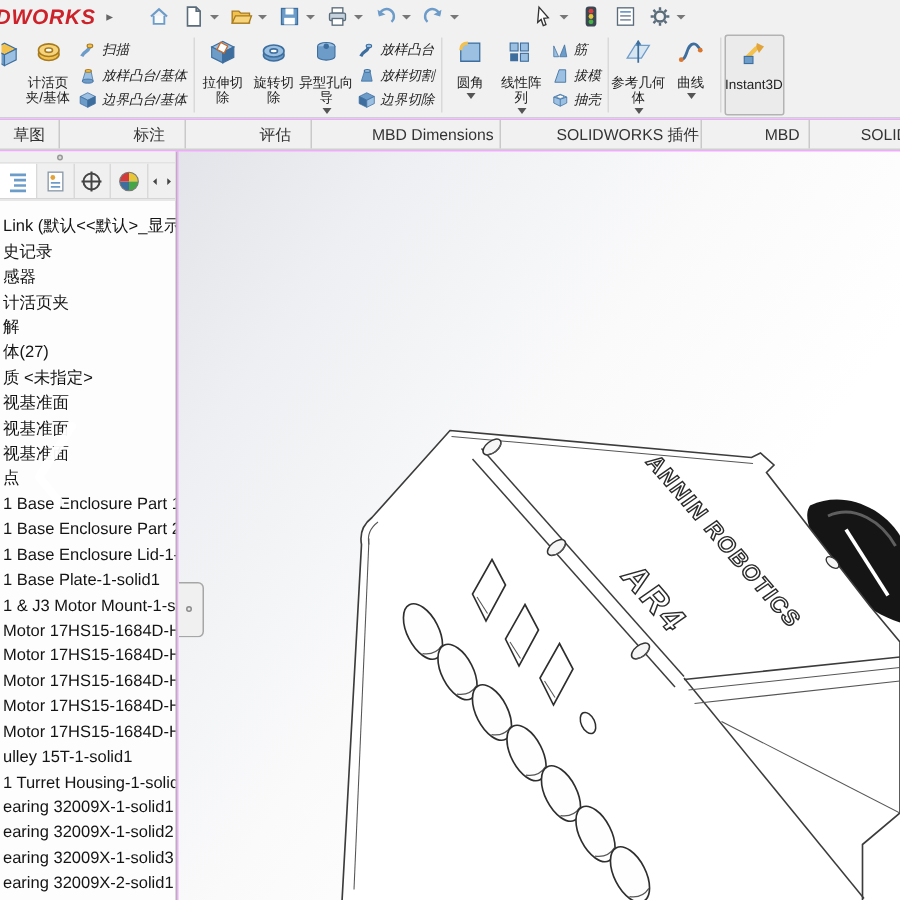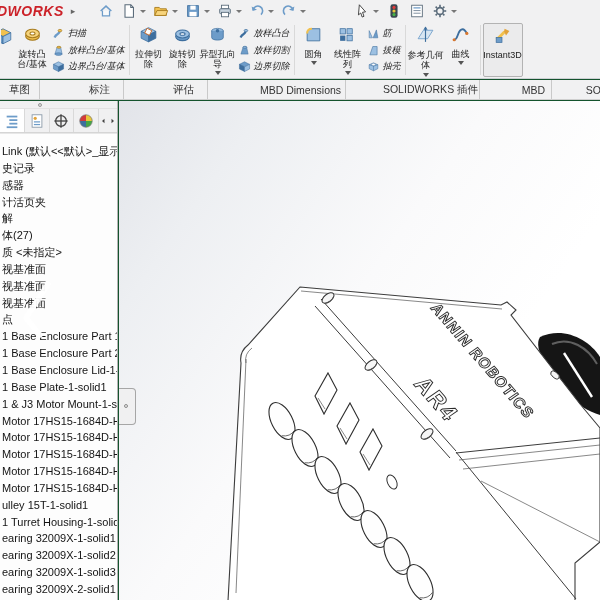--- a/index.html
+++ b/index.html
@@ -1,17 +1,17 @@
 <!DOCTYPE html>
 <html><head>
 <meta charset="utf-8">
 <style>
   html,body{margin:0;padding:0;background:#888;}
   *{box-sizing:border-box;font-family:"Liberation Sans","DejaVu Sans",sans-serif;}
-  #app{position:relative;width:600px;height:600px;background:#14532d;overflow:hidden;}
+  #app{position:relative;width:600px;height:600px;background:#f0abfc;overflow:hidden;}
 
   
   #menubar{position:absolute;top:0;left:0;width:600px;height:22px;background:#f1f1f2;display:flex;align-items:center;}
   #logo{font-weight:bold;font-style:italic;font-size:14px;color:#cc2229;letter-spacing:.5px;margin-left:-3px;white-space:nowrap;}
   #logo-flyout{font-size:9px;color:#666;margin-left:7px;}
   #quickbar{display:flex;align-items:center;margin-left:16px;}
   .qbtn{display:inline-flex;align-items:center;height:20px;margin-left:7px;cursor:default;}
   .qcaret{width:0;height:0;border-left:3px solid transparent;border-right:3px solid transparent;border-top:3.5px solid #777;margin-left:3px;}
 
   
@@ -162,21 +162,21 @@
             <path d="M2,6 L9,2.5 L16,6 L9,9.5 Z" fill="#f2c14e" stroke="#3d6e9e" stroke-width=".7"></path>
             <path d="M2,6 L9,9.5 L9,16 L2,12.5 Z" fill="#6d9cc9" stroke="#3d6e9e" stroke-width=".7"></path>
             <path d="M16,6 L9,9.5 L9,16 L16,12.5 Z" fill="#9cc0e2" stroke="#3d6e9e" stroke-width=".7"></path>
           </svg></div>
         <div class="rbig" style="width: 36px;">
           <span class="ricon"><svg width="19" height="19" viewBox="0 0 18 18">
               <ellipse cx="9" cy="10.5" rx="6.5" ry="4" fill="#f2c14e" stroke="#a77b1e"></ellipse>
               <ellipse cx="9" cy="8" rx="6.5" ry="4" fill="#f7d47c" stroke="#a77b1e"></ellipse>
               <ellipse cx="9" cy="8" rx="2.4" ry="1.4" fill="#fff" stroke="#a77b1e"></ellipse>
             </svg></span>
-          <span class="rlabel">旋转凸台/基体</span>
+          <span class="rlabel">计活页夹/基体</span>
         </div>
         <div class="rstack">
           <div class="rrow">
             <svg width="13" height="13" viewBox="0 0 18 18">
               <path d="M3.5,14.5 C6,9 9,11 10.5,6.5" stroke="#6d9cc9" stroke-width="3.2" fill="none"></path>
               <ellipse cx="11" cy="5" rx="2.6" ry="1.7" fill="#f2c14e" stroke="#a77b1e"></ellipse>
             </svg>
             <span class="rlabel">扫描</span>
           </div>
           <div class="rrow">
@@ -289,21 +289,21 @@
               <path d="M3,6.5 L9,4 L15,6.5 L15,12 L9,15 L3,12 Z" fill="#9cc0e2" stroke="#3d6e9e" stroke-width=".7"></path>
               <path d="M3,6.5 L9,8.5 L15,6.5 M9,8.5 V15" stroke="#3d6e9e" stroke-width=".7" fill="none"></path>
               <path d="M6,5.5 L9,4.6 L12,5.5 L12,7 L9,7.8 L6,7 Z" fill="#fff" stroke="#3d6e9e" stroke-width=".6"></path>
             </svg>
             <span class="rlabel">抽壳</span>
           </div>
         </div>
       </div>
       <div class="rsep"></div>
       <div class="rgroup">
-        <div class="rbig" style="width: 36px; justify-content: space-between;">
+        <div class="rbig" style="width: 36px;">
           <span class="ricon"><svg width="19" height="19" viewBox="0 0 18 18">
               <path d="M2,13 L7,5 L16,5 L11,13 Z" fill="#d8e6f2" stroke="#6d9cc9" stroke-width=".8"></path>
               <line x1="9" y1="2" x2="9" y2="16" stroke="#3d6e9e" stroke-width="1.1"></line>
               <path d="M9,1.5 l-2,3 h4 Z" fill="#3d6e9e"></path>
             </svg></span>
           <span class="rlabel">参考几何体</span>
           <span class="rcaret"></span>
         </div>
         <div class="rbig">
           <span class="ricon"><svg width="19" height="19" viewBox="0 0 18 18">
@@ -325,21 +325,21 @@
             </svg></span>
           <span class="rlabel">Instant3D</span>
         </div>
       </div>
     </div>
 
   <div id="ribbontabs">
       <div class="rtab" style="width: 40px;">草图</div>
       <div class="rtab" style="width: 48px;">标注</div>
       <div class="rtab" style="width: 48px;">评估</div>
-      <div class="rtab" style="width: 90px; margin-left: 12px;">MBD Dimensions</div>
+      <div class="rtab" style="width: 90px;">MBD Dimensions</div>
       <div class="rtab" style="width: 98px;">SOLIDWORKS 插件</div>
       <div class="rtab" style="width: 36px;">MBD</div>
       <div class="rtab" style="width: 94px;">SOLIDWORKS CAM</div>
       <div class="rtab" style="width: 112px;">SOLIDWORKS CAM TBM</div>
       <div class="rtab" style="width: 120px;">SOLIDWORKS Inspect</div>
     </div>
 
   <div id="main">
 
     <div id="panel">

